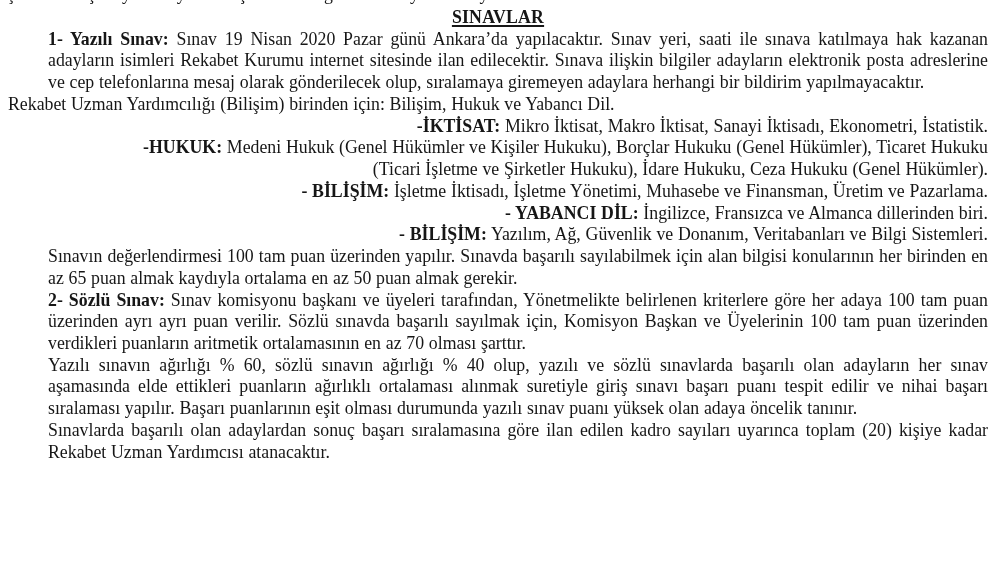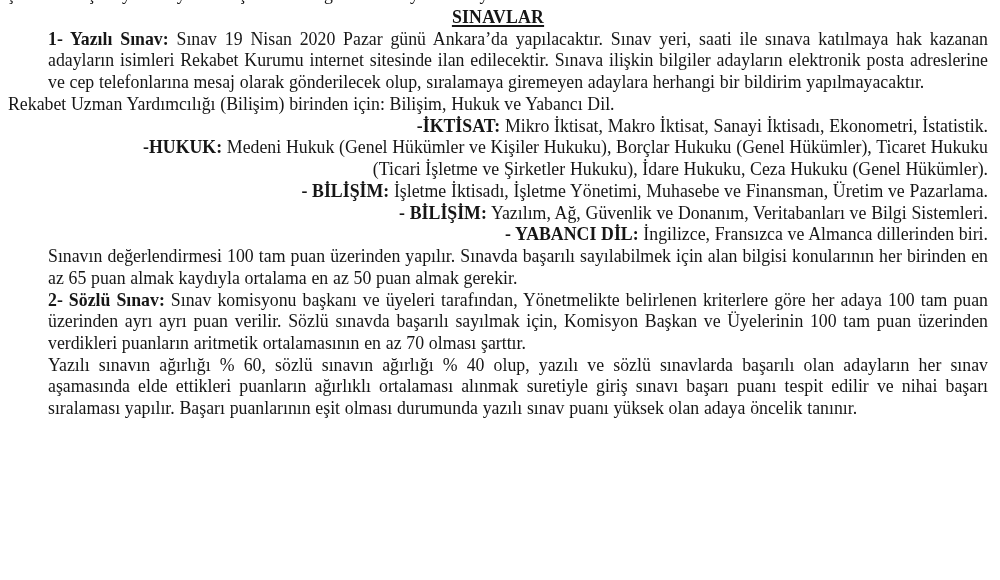--- a/index.html
+++ b/index.html
@@ -87,33 +87,36 @@
 
   <p class="ind j">
     <b>-HUKUK:</b><span> Medeni Hukuk (Genel Hükümler ve Kişiler Hukuku), Borçlar Hukuku (Genel Hükümler), Ticaret Hukuku (Ticari İşletme ve Şirketler Hukuku), İdare Hukuku, Ceza Hukuku (Genel Hükümler).</span>
   </p>
 
   <p class="ind">
     <b>- BİLİŞİM:</b><span> İşletme İktisadı, İşletme Yönetimi, Muhasebe ve Finansman, Üretim ve Pazarlama.</span>
   </p>
 
   <p class="ind">
-    <b>- BİLİŞİM:</b><span> Yazılım, Ağ, Güvenlik ve Donanım, Veritabanları ve Bilgi Sistemleri.</span>
+    <b>- YABANCI DİL:</b><span> İngilizce, Fransızca ve Almanca dillerinden biri.</span>
   </p>
 
   <p class="ind">
-    <b>- YABANCI DİL:</b><span> İngilizce, Fransızca ve Almanca dillerinden biri.</span>
+    <b>- BİLİŞİM:</b><span> Yazılım, Ağ, Güvenlik ve Donanım, Veritabanları ve Bilgi Sistemleri.</span>
   </p>
 
   <p class="j">
     <span>Sınavın değerlendirmesi 100 tam puan üzerinden yapılır. Sınavda başarılı sayılabilmek için alan bilgisi konularının her birinden en az 65 puan almak kaydıyla ortalama en az 50 puan almak gerekir.</span>
   </p>
 
   <p class="j">
     <b>2- Sözlü Sınav:</b><span> Sınav komisyonu başkanı ve üyeleri tarafından, Yönetmelikte belirlenen kriterlere göre her adaya 100 tam puan üzerinden ayrı ayrı puan verilir. Sözlü sınavda başarılı sayılmak için, Komisyon Başkan ve Üyelerinin 100 tam puan üzerinden verdikleri puanların aritmetik ortalamasının en az 70 olması şarttır.</span>
   </p>
 
   <p class="j">
     <span>Yazılı sınavın ağırlığı % 60, sözlü sınavın ağırlığı % 40 olup, yazılı ve sözlü sınavlarda başarılı olan adayların her sınav aşamasında elde ettikleri puanların ağırlıklı ortalaması alınmak suretiyle giriş sınavı başarı puanı tespit edilir ve nihai başarı sıralaması yapılır. Başarı puanlarının eşit olması durumunda yazılı sınav puanı yüksek olan adaya öncelik tanınır.</span>
   </p>
 
+  <p class="j">
+    <span>Sınavlarda başarılı olan adaylardan sonuç başarı sıralamasına göre ilan edilen kadro sayıları uyarınca toplam (20) kişiye kadar Rekabet Uzman Yardımcısı atanacaktır.</span>
+  </p>
 
 </div>
 
 </body></html>

